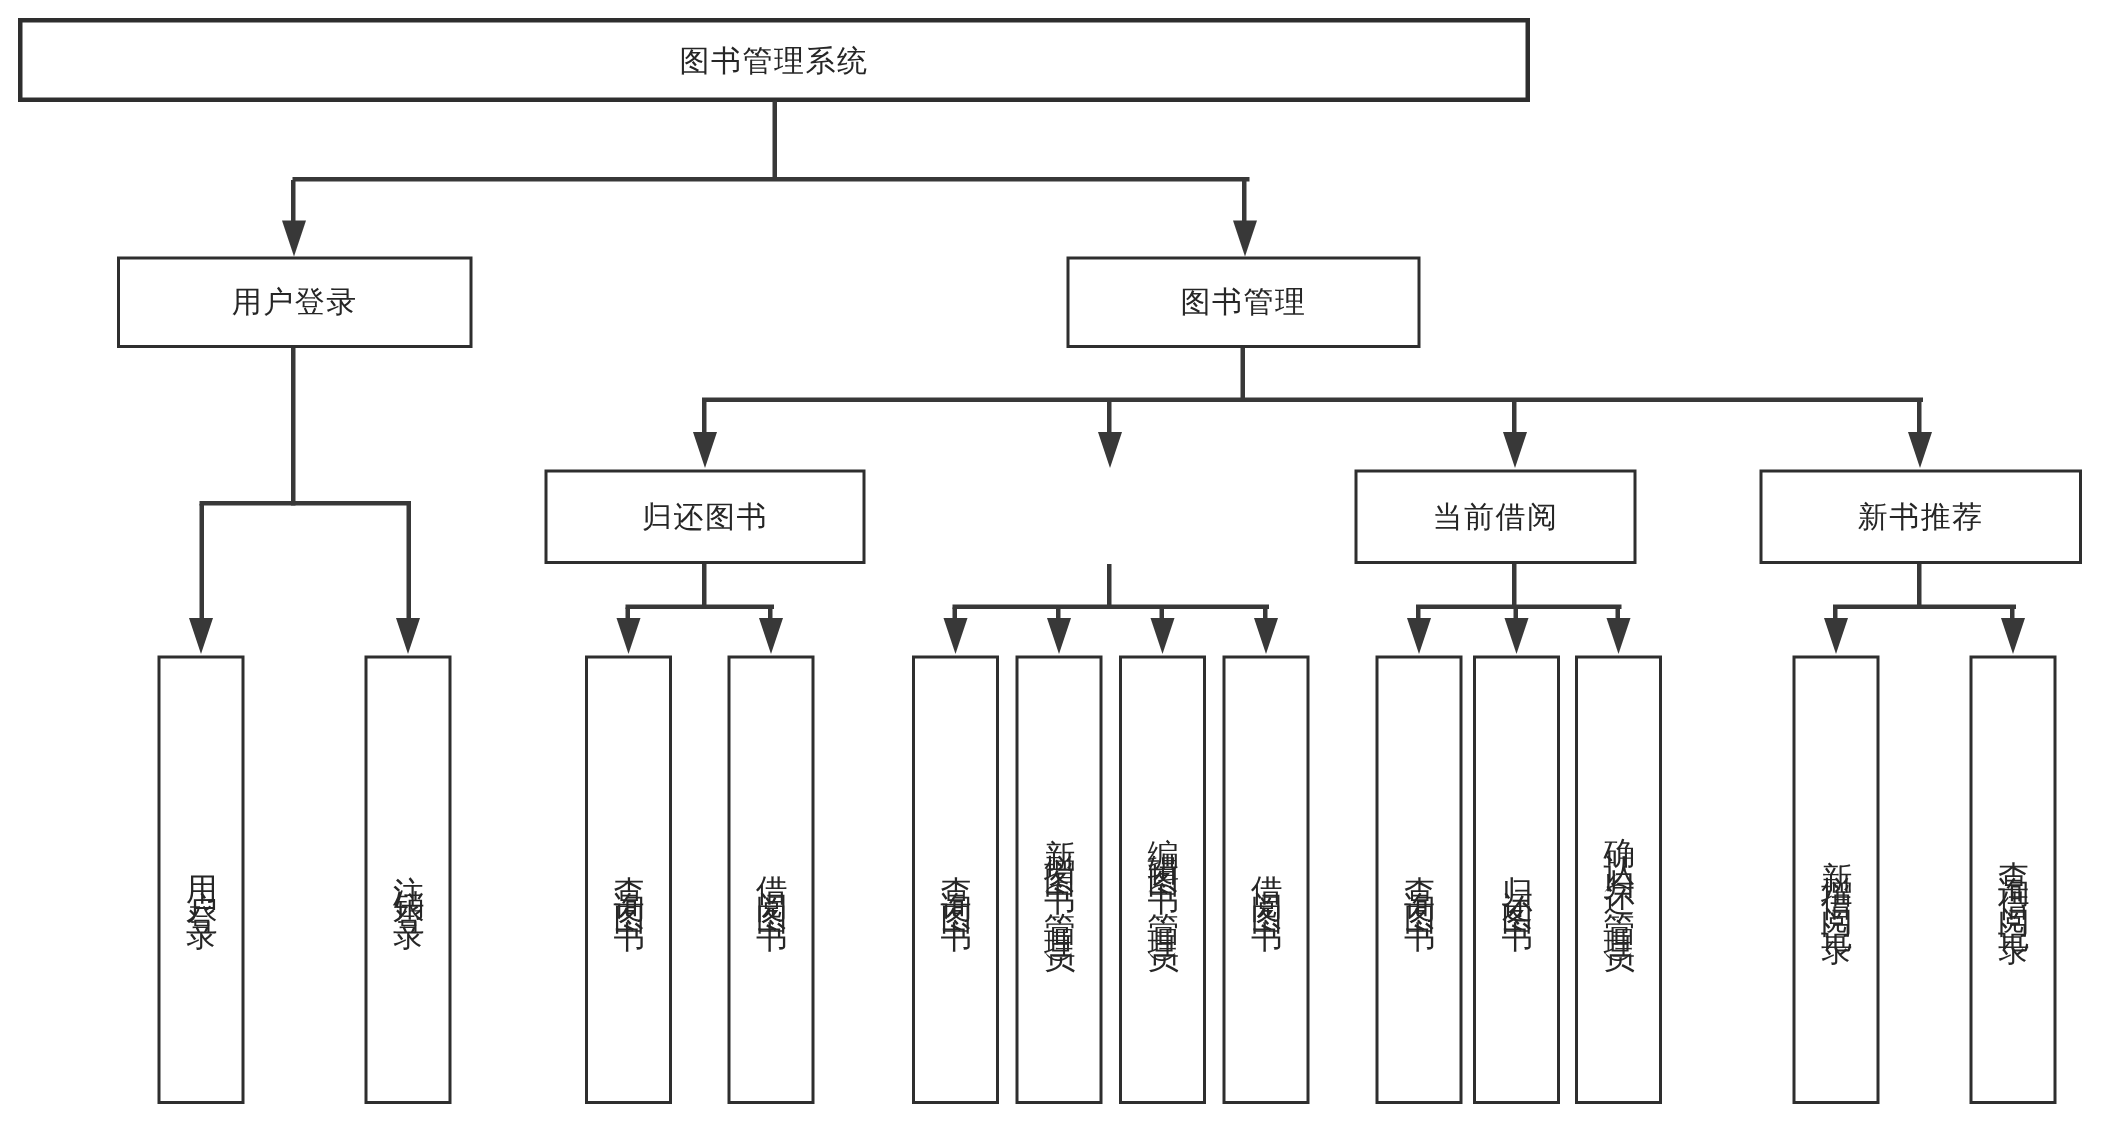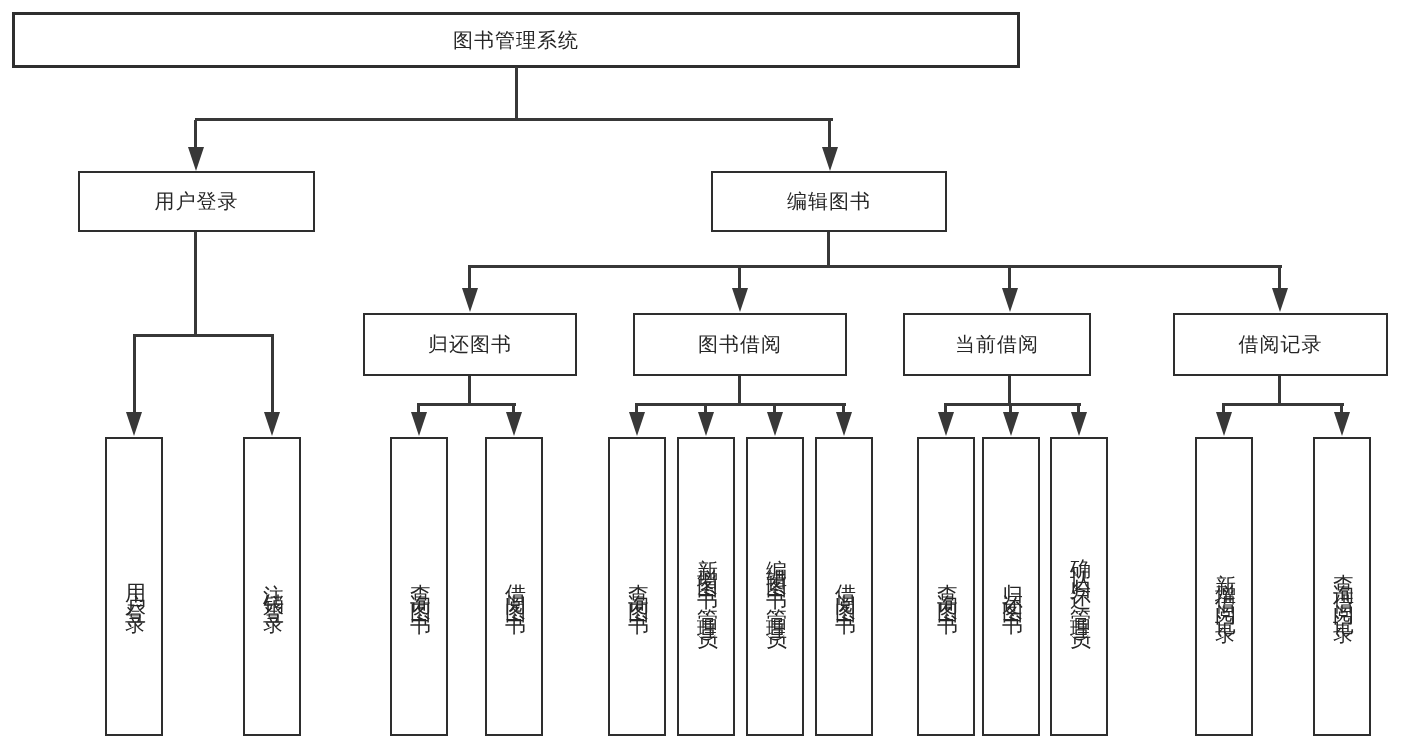--- a/index.html
+++ b/index.html
@@ -1,21 +1,21 @@
 <!DOCTYPE html>
 <html><head>
 <meta charset="utf-8">
 <style>
   html, body { margin: 0; padding: 0; background: #ffffff; }
   .stage {
     position: relative;
     width: 1405px;
     height: 747px;
     background: #ffffff;
-    font-family: Liberation Mono, monospace;
+    font-family: Liberation Sans, sans-serif;
     overflow: hidden;
   }
   .node {
     position: absolute;
     box-sizing: border-box;
     background: #ffffff;
     border: 2px solid #2e2e2e;
     display: flex;
     align-items: center;
     justify-content: center;
@@ -66,37 +66,34 @@
 
   <div class="node root-node" style="left:12px;top:12px;width:1008px;height:56px">
     <span class="hlabel">图书管理系统</span>
   </div>
 
   <div class="node" style="left:78px;top:171px;width:237px;height:61px">
     <span class="hlabel">用户登录</span>
   </div>
 
   <div class="node" style="left:711px;top:171px;width:236px;height:61px">
-    <span class="hlabel">编辑图书</span>
+    <span class="hlabel">图书管理</span>
   </div>
 
   <div class="node" style="left:363px;top:313px;width:214px;height:63px">
     <span class="hlabel">归还图书</span>
   </div>
 
-  <div class="node" style="left:633px;top:313px;width:214px;height:63px">
-    <span class="hlabel">图书借阅</span>
-  </div>
 
   <div class="node" style="left:903px;top:313px;width:188px;height:63px">
     <span class="hlabel">当前借阅</span>
   </div>
 
   <div class="node" style="left:1173px;top:313px;width:215px;height:63px">
-    <span class="hlabel">借阅记录</span>
+    <span class="hlabel">新书推荐</span>
   </div>
 
   <div class="node" style="left:105px;top:437px;width:58px;height:299px">
     <span class="vlabel">用户登录</span>
   </div>
   <div class="node" style="left:243px;top:437px;width:58px;height:299px">
     <span class="vlabel">注销登录</span>
   </div>
 
   <div class="node" style="left:390px;top:437px;width:58px;height:299px">

